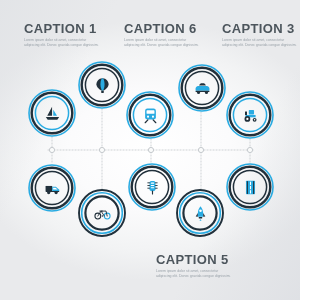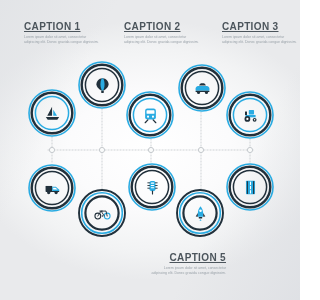--- a/index.html
+++ b/index.html
@@ -10,33 +10,32 @@
       radial-gradient(ellipse 180px 130px at 150px 150px,#ffffff 0%,#fbfbfc 45%,#f2f3f4 78%,#e9eaec 100%);
     overflow:hidden;
   }
   #stage::before{
     content:"";position:absolute;inset:0;
     background:linear-gradient(118deg,rgba(225,227,230,.85) 0%,rgba(255,255,255,0) 26%,rgba(255,255,255,0) 72%,rgba(222,224,228,.9) 100%);
     pointer-events:none;
   }
   .cap{position:absolute;width:78px;}
   .cap .title{
-    font-size:10px;font-weight:bold;letter-spacing:.35px;
+    font-size:13px;font-weight:bold;letter-spacing:.35px;
     color:#4c555c;margin:0 0 2.5px 0;line-height:1;
     font-family:"Liberation Sans",sans-serif;
-    text-decoration:underline;
   }
   .cap .body{
     font-size:3.5px;line-height:1.62;color:#9aa2a9;margin:0;
     font-family:"Liberation Sans",sans-serif;
   }
   .cap-top{top:22px;}
   .cap-bot{top:253px;}
   #cap1{left:24px;} #cap2{left:124px;} #cap3{left:222px;}
-  #cap4{left:75px;} #cap5{left:148px;text-align:right;}
+  #cap4{left:75px;} #cap5{left:156px;}
 
   
   .conn{position:absolute;left:0;top:0;width:300px;height:300px;pointer-events:none;}
 
   
   .badge{position:absolute;width:48px;height:48px;}
   .badge svg{display:block;width:48px;height:48px;overflow:visible;}
   .ico{position:absolute;left:0;top:0;width:48px;height:48px;display:flex;align-items:center;justify-content:center;}
   .ico svg{width:17px;height:17px;overflow:visible;}
 </style>
@@ -66,21 +65,21 @@
       <circle cx="201" cy="150" r="2.6"></circle>
       <circle cx="250" cy="150" r="2.6"></circle>
     </g>
   </svg>
 
   <div class="cap cap-top" id="cap1">
     <p class="title">CAPTION 1</p>
     <p class="body">Lorem ipsum dolor sit amet, consectetur adipiscing elit. Donec gravida congue dignissim.</p>
   </div>
   <div class="cap cap-top" id="cap2">
-    <p class="title">CAPTION 2</p>
+    <p class="title">CAPTION 6</p>
     <p class="body">Lorem ipsum dolor sit amet, consectetur adipiscing elit. Donec gravida congue dignissim.</p>
   </div>
   <div class="cap cap-top" id="cap3">
     <p class="title">CAPTION 3</p>
     <p class="body">Lorem ipsum dolor sit amet, consectetur adipiscing elit. Donec gravida congue dignissim.</p>
   </div>
   <div class="cap cap-bot" id="cap5">
     <p class="title">CAPTION 5</p>
     <p class="body">Lorem ipsum dolor sit amet, consectetur adipiscing elit. Donec gravida congue dignissim.</p>
   </div>

